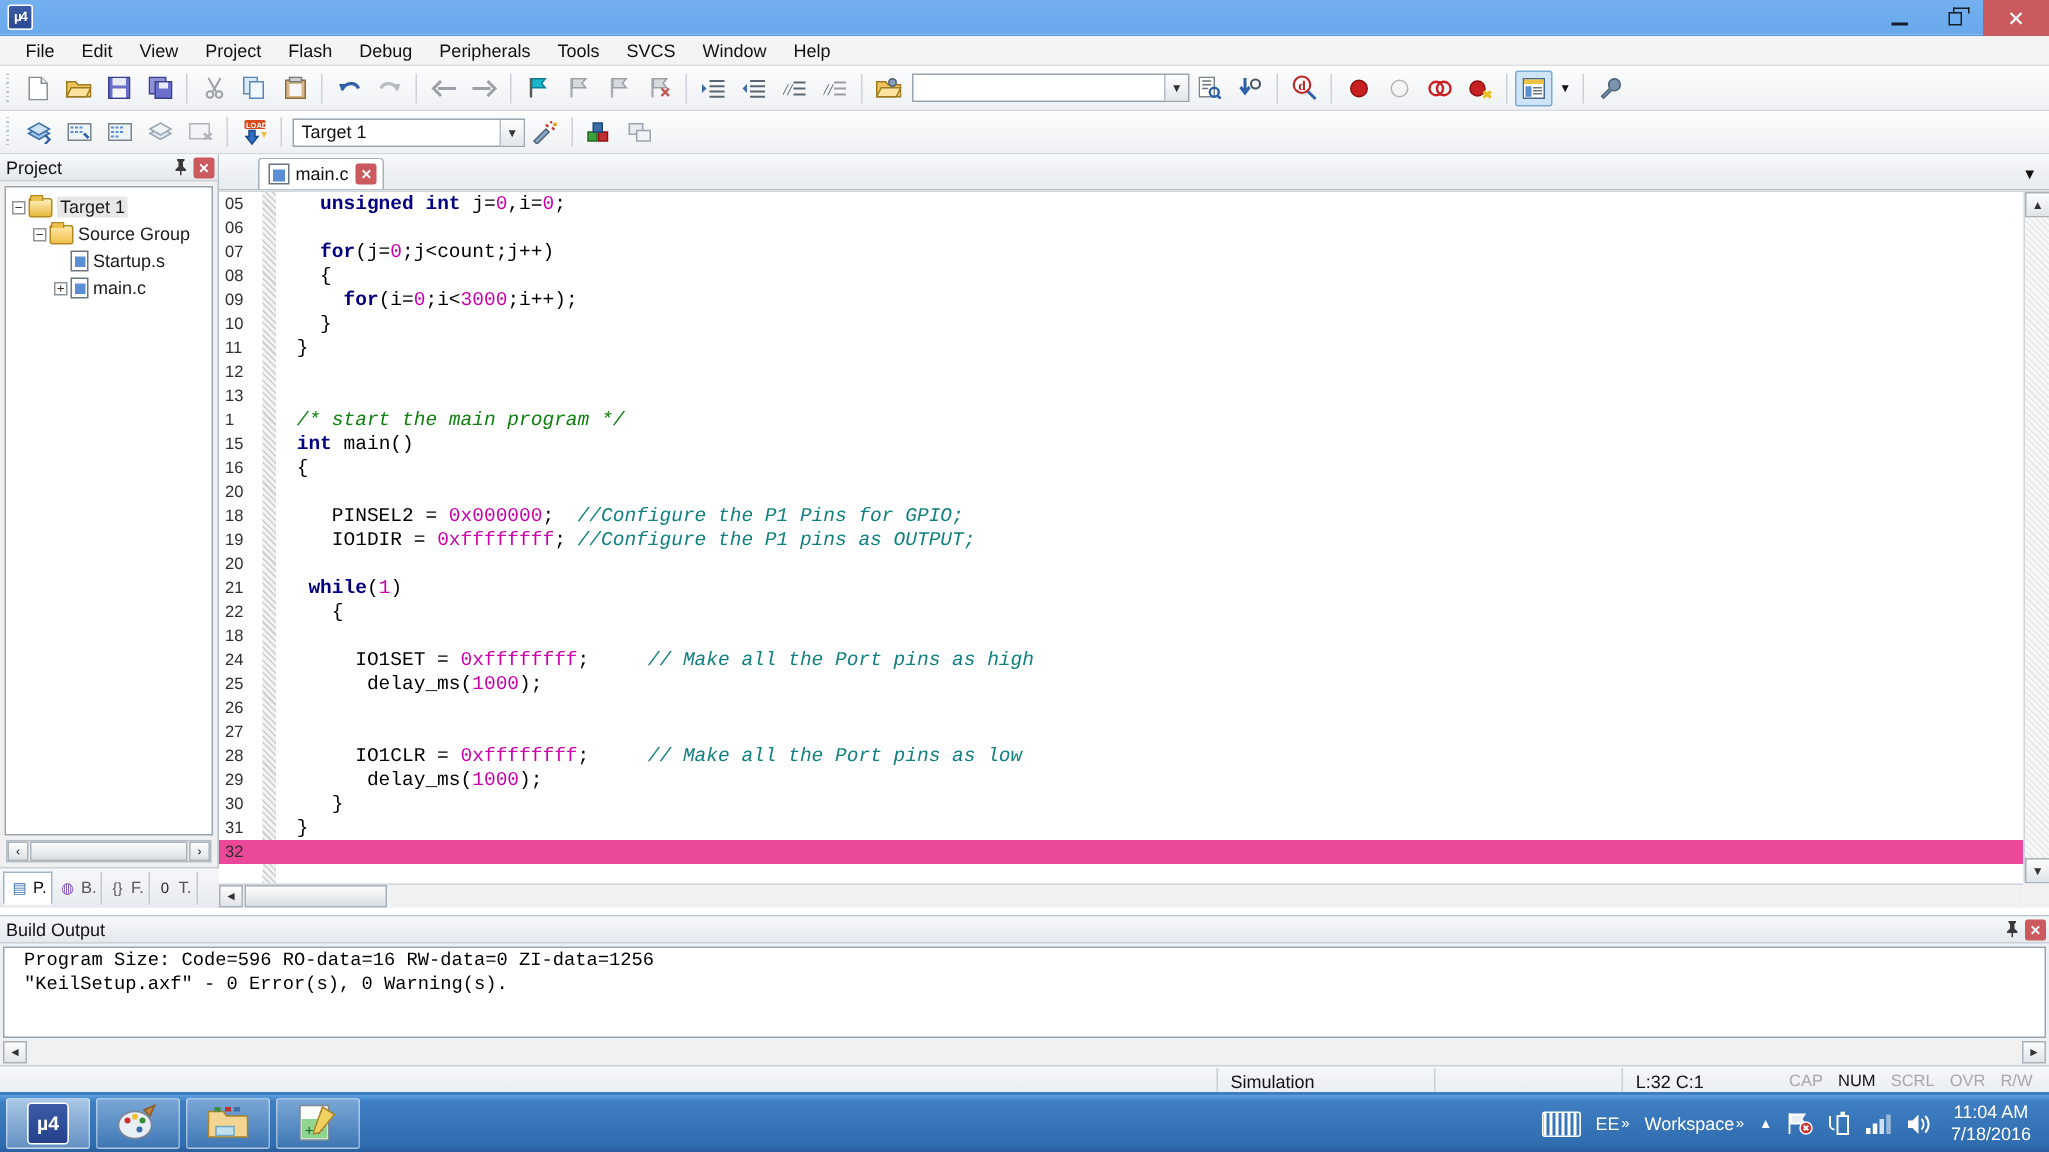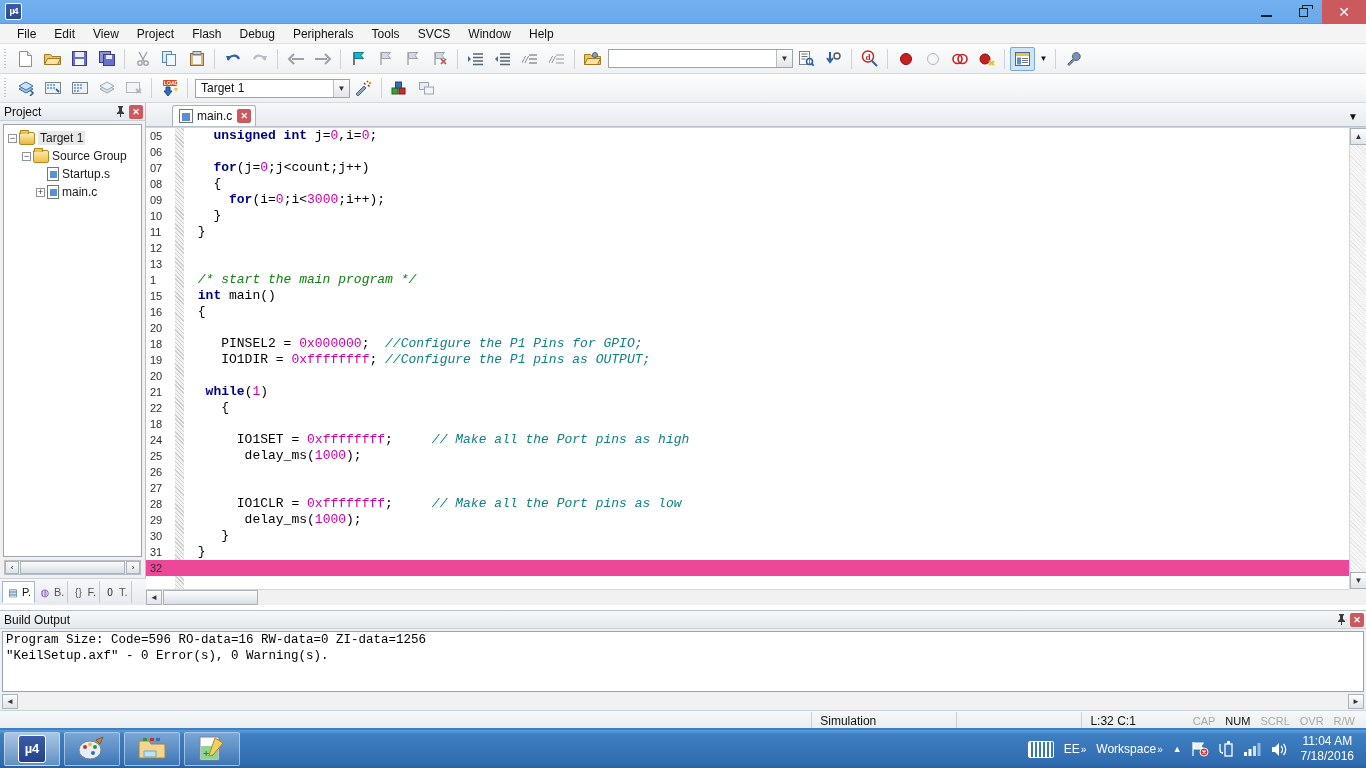--- a/index.html
+++ b/index.html
@@ -240,21 +240,21 @@
   .build-head {
     height: 18px; background: linear-gradient(to bottom,#f6f8fa,#e4e9ee);
     border-bottom: 1px solid #c9d0d7; display: flex; align-items: center; padding-left: 4px;
     font-size: 12px; color: #111;
   }
   .build-body {
     position: absolute; left: 2px; right: 2px; top: 20px; bottom: 18px;
     background: #fff; border: 1px solid #9aa4ae; overflow: hidden;
     font-family: "Liberation Mono","DejaVu Sans Mono", monospace; font-size: 12.5px;
   }
-  .bline { height: 16px; line-height: 16px; white-space: pre; padding-left: 3px; color: #000; }
+  .bline { height: 16px; line-height: 16px; white-space: pre; padding-left: 13px; color: #000; }
   .bline.sel { background: #1a7ae0; color: #ffffff; }
   .build-hscroll {
     position: absolute; left: 2px; right: 2px; bottom: 1px; height: 16px;
     background: #f1f1f1; display: flex; align-items: center;
   }
 
   
   .statusbar {
     position: absolute; left: 0; top: 710px; width: 1366px; height: 20px;
     background: linear-gradient(to bottom,#f6f8fa,#e9edf1);

